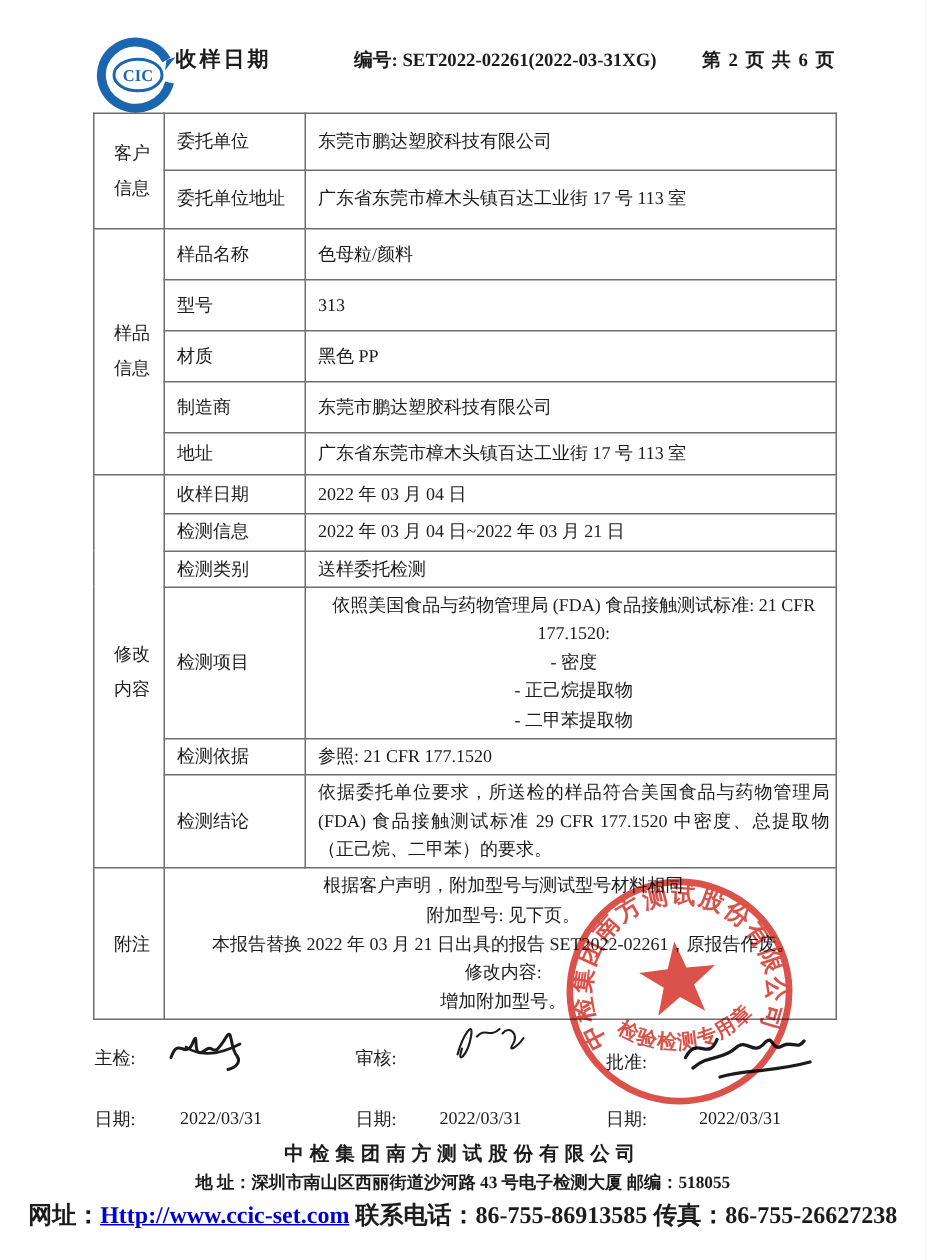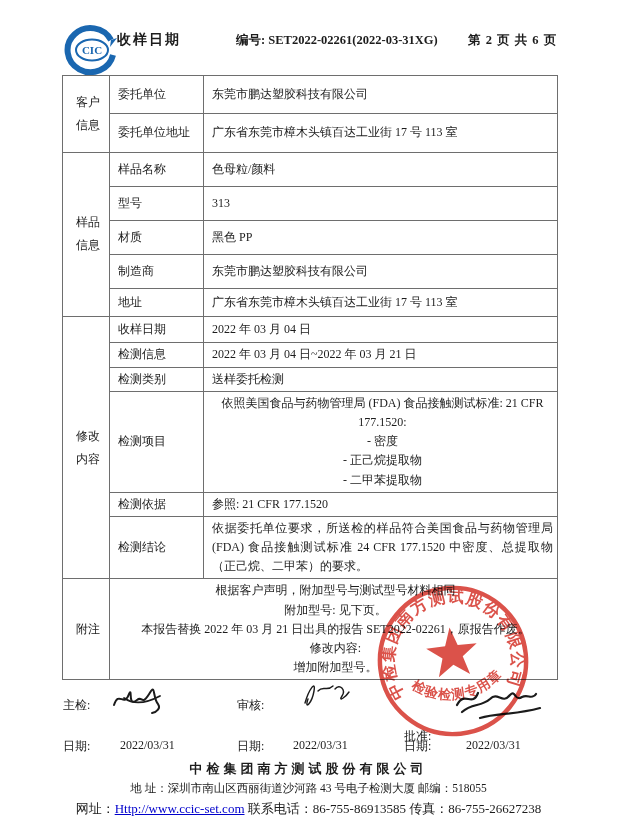--- a/index.html
+++ b/index.html
@@ -32,24 +32,24 @@
   td.just { text-align:justify; padding-right:6px; line-height:1.75; }
   col.c1 { width:47px; } col.c2 { width:94px; } col.c3 { width:354px; }
   
   .sig-label { position:absolute; font-size:12px; }
   .sig-img { position:absolute; }
   .sig-img svg path { fill:none; stroke:#1b1b1b; stroke-linecap:round; }
   
   .stamp { position:absolute; left:374px; top:582px; width:158px; height:158px;
            transform:rotate(-6deg); opacity:0.88; mix-blend-mode:multiply; pointer-events:none; }
   
-  .ftr { position:absolute; left:0; width:617px; text-align:center; }
+  .ftr { position:absolute; left:0; width:617px; text-align:center;font-weight:bold; }
   .ftr-name { top:760px; font-size:13px; font-weight:bold; letter-spacing:4px; }
   .ftr-line1 { top:781px; font-size:11.5px; }
-  .ftr-line2 { top:800px; font-size:13px; }
+  .ftr-line2 { top:800px; font-size:16px; }
   .ftr a { color:#0000cc; text-decoration:underline; }
 </style>
 </head>
 <body>
 
 <div class="page">
 
   <div class="hdr-logo">
     <svg viewBox="0 0 56 52" width="56" height="52">
       <g fill="none" stroke="#1a67b0">
@@ -128,39 +128,39 @@
 - 密度
 - 正己烷提取物
 - 二甲苯提取物</td>
       </tr>
       <tr style="height:23px">
         <td class="fld">检测依据</td>
         <td class="val">参照: 21 CFR 177.1520</td>
       </tr>
       <tr style="height:48px">
         <td class="fld">检测结论</td>
-        <td class="val just">依据委托单位要求，所送检的样品符合美国食品与药物管理局 (FDA) 食品接触测试标准 24 CFR 177.1520 中密度、总提取物（正己烷、二甲苯）的要求。</td>
+        <td class="val just">依据委托单位要求，所送检的样品符合美国食品与药物管理局 (FDA) 食品接触测试标准 29 CFR 177.1520 中密度、总提取物（正己烷、二甲苯）的要求。</td>
       </tr>
       <tr class="sec" style="height:97px">
         <td class="seclabel">
               <div class="v">附注</div>
             </td>
         <td class="val pre" colspan="2">根据客户声明，附加型号与测试型号材料相同
 附加型号: 见下页。
 本报告替换 2022 年 03 月 21 日出具的报告 SET2022-02261，原报告作废。
 修改内容:
 增加附加型号。</td>
       </tr>
     </tbody>
       </table>
   </div>
 
   <span class="sig-label" style="left:63px;top:697px">主检:</span>
   <span class="sig-label" style="left:237px;top:697px">审核:</span>
-  <span class="sig-label" style="left:404px;top:728px">批准:</span>
+  <span class="sig-label" style="left:404px;top:700px">批准:</span>
 
   <span class="sig-img" style="left:108px;top:683px">
     <svg width="62" height="34" viewBox="0 0 62 34">
       <path d="M6,22 C11,7 16,25 21,11 C25,3 19,25 29,17 C35,12 33,25 43,8 C47,2 45,15 50,21 C53,25 49,29 44,30" stroke-width="2"></path>
       <path d="M16,15 C23,20 35,22 52,13" stroke-width="1.8"></path>
     </svg>
   </span>
   <span class="sig-img" style="left:297px;top:675px">
     <svg width="56" height="40" viewBox="0 0 56 40">
       <path d="M8,28 C12,14 19,5 17,16 C15,28 7,36 11,24" stroke-width="1.4"></path>

